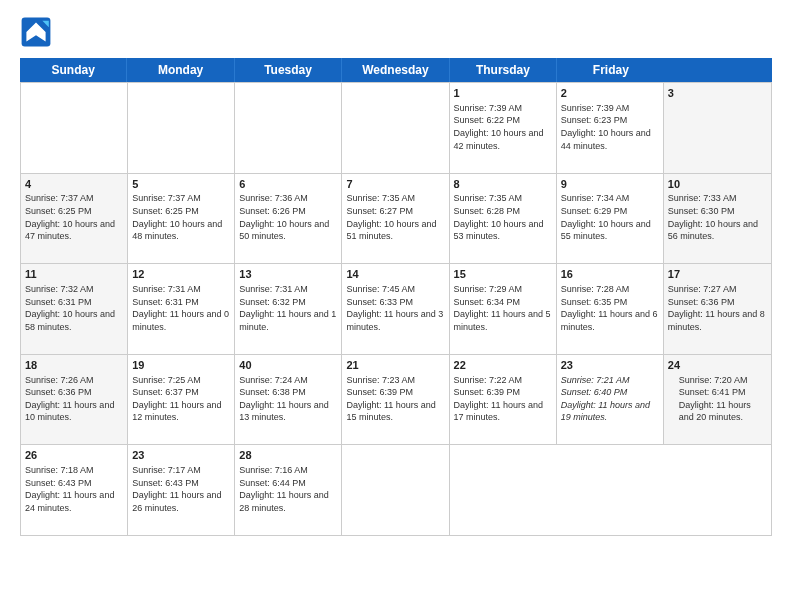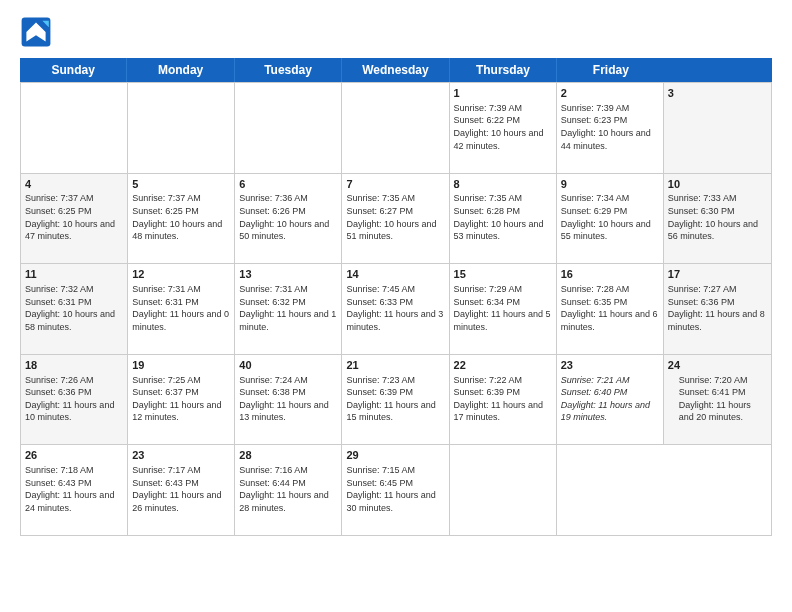--- a/index.html
+++ b/index.html
@@ -309,24 +309,18 @@
             <div class="cal-cell-info" style="white-space: pre-line;">Sunrise: 7:17 AM
 Sunset: 6:43 PM
 Daylight: 11 hours and 26 minutes.</div>
           </div>
           <div class="cal-cell">
             <span class="day-num">28</span>
             <div class="cal-cell-info" style="white-space: pre-line;">Sunrise: 7:16 AM
 Sunset: 6:44 PM
 Daylight: 11 hours and 28 minutes.</div>
           </div>
-          <div class="cal-cell">
-            <span class="day-num">29</span>
-            <div class="cal-cell-info" style="white-space: pre-line;">Sunrise: 7:15 AM
-Sunset: 6:45 PM
-Daylight: 11 hours and 30 minutes.</div>
-          </div>
           <div class="cal-cell empty"></div>
           <div class="cal-cell empty"></div>
         </div>
       </div>
   </div>
 </div>
 
 </body></html>

